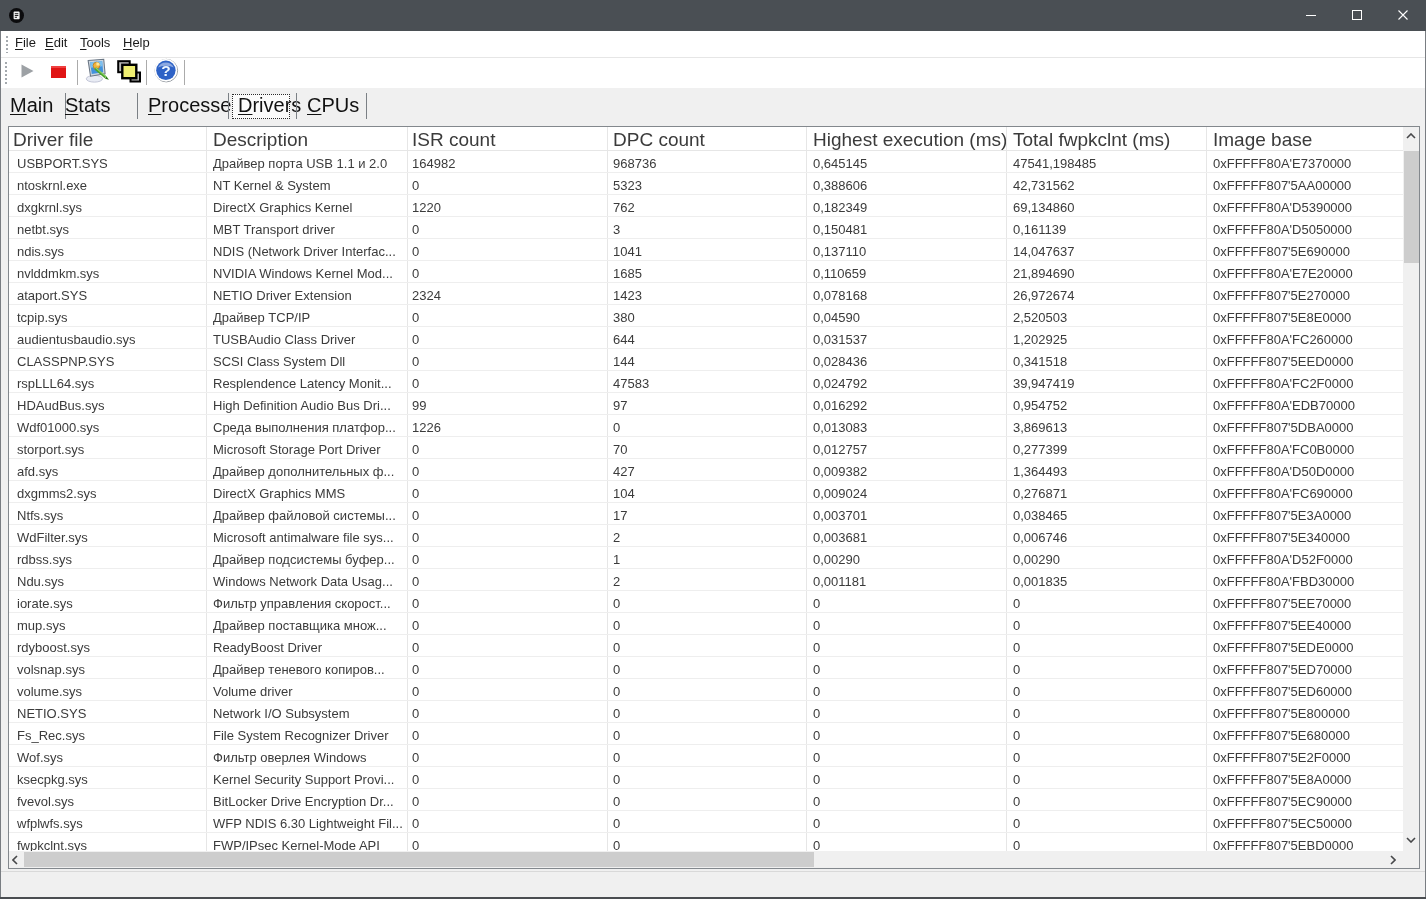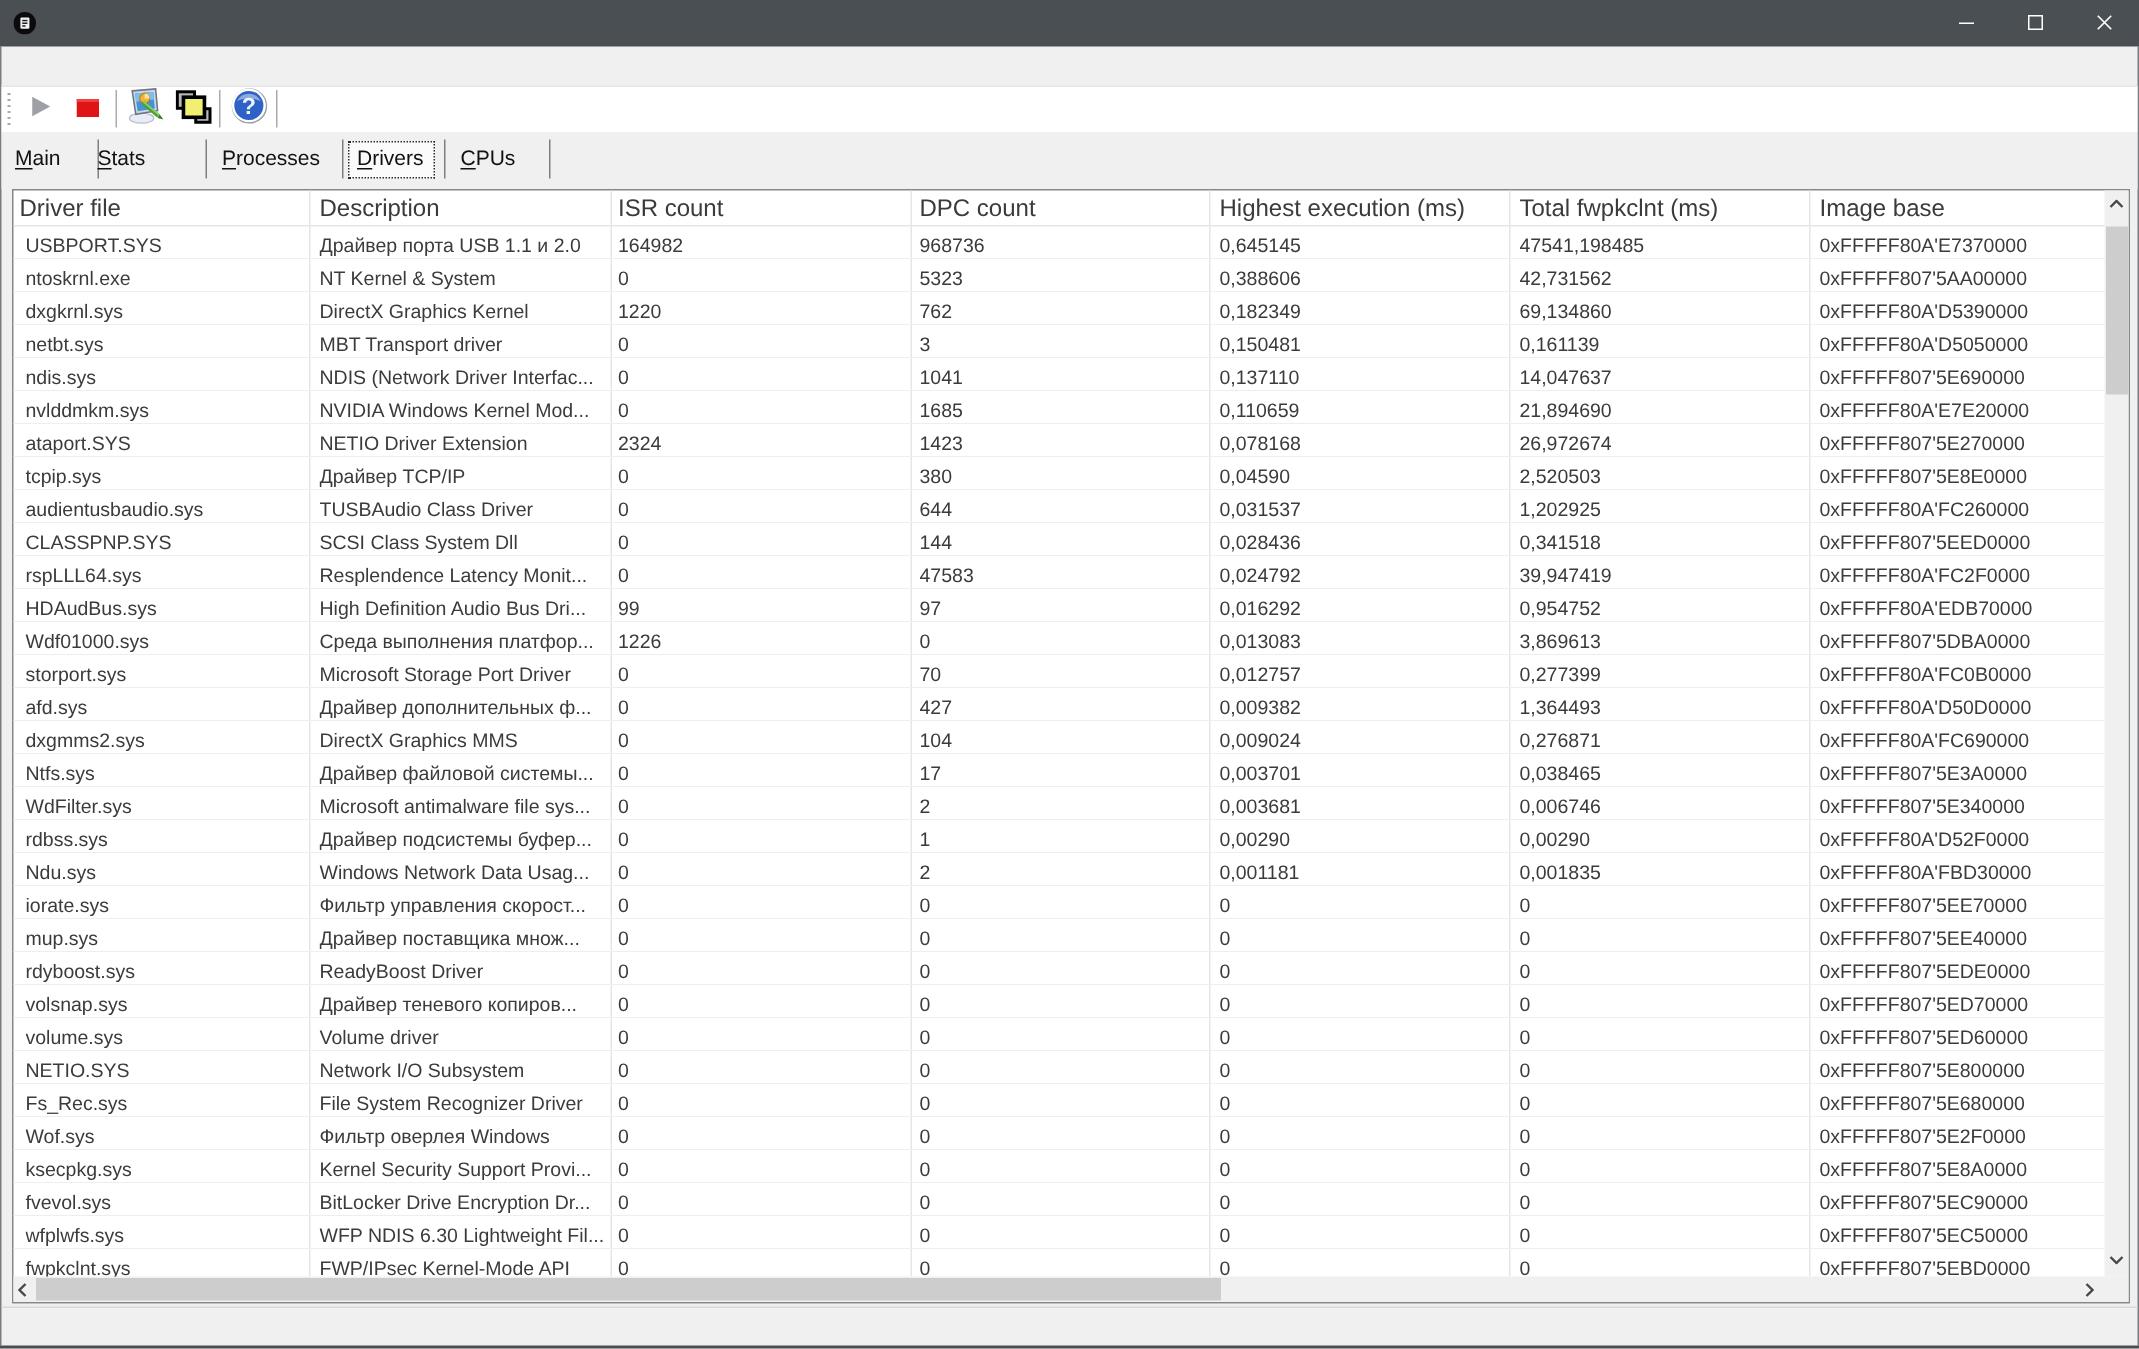--- a/index.html
+++ b/index.html
@@ -18,29 +18,29 @@
 .cap{position:absolute;top:0;width:46px;height:31px}
 
 #menu{position:absolute;left:1px;top:31px;width:1424px;height:26px;background:#fff;font-size:13px;color:#1b1b1b}
 #menu span{position:absolute;top:0;line-height:24px}
 .grip{position:absolute;width:2px;background-image:repeating-linear-gradient(to bottom,#a4a9ae 0,#a4a9ae 1.6px,transparent 1.6px,transparent 4px)}
 #mline{position:absolute;left:1px;top:57px;width:1424px;height:1px;background:#e6e6e6}
 
 #tools{position:absolute;left:1px;top:58px;width:1424px;height:30px;background:#fff}
 .tsep{position:absolute;top:2px;width:1px;height:25px;background:#ababab}
 
-#tabs{position:absolute;left:1px;top:88px;width:1424px;height:38px;background:#f0f0f0;font-size:14px;color:#111}
+#tabs{position:absolute;left:1px;top:88px;width:1424px;height:38px;background:#f0f0f0;font-size:20px;color:#111}
 #tabs .tab{position:absolute;top:4px;height:27px;line-height:27px}
 #tabs .tl{position:absolute;top:5px;width:1px;height:26px;background:#7b8085}
 #focusbox{position:absolute;left:231px;top:6px;width:58px;height:25px;border:1px dotted #2a2a2a;background:#fbfbfb}
 u{text-decoration:underline;text-underline-offset:2px}
 #tabs u{text-decoration-thickness:1.2px}
 
 #tbl{position:absolute;left:8px;top:126px;width:1412px;height:743px;border:1px solid #83888d;background:#fff}
-#tbl .hcell{position:absolute;top:0;height:26px;line-height:26px;font-size:16px;color:#3b3b3b;white-space:nowrap}
+#tbl .hcell{position:absolute;top:0;height:26px;line-height:26px;font-size:19px;color:#3b3b3b;white-space:nowrap}
 #hline{position:absolute;left:0;top:23px;width:1394px;height:1px;background:#e6e6e6}
 .vline{position:absolute;top:0;width:1px;height:724px;background:#e6e6e6}
 #rows{position:absolute;left:0;top:24px;width:1394px;height:700px;
  background-image:repeating-linear-gradient(to bottom,transparent 0,transparent 21px,#eeeeee 21px,#eeeeee 22px)}
 .col{position:absolute;top:26px;height:700px;overflow:hidden;font-size:13px;color:#3b3b3b;white-space:nowrap}
 .col div{height:22px;line-height:22px}
 
 #vsb{position:absolute;left:1394px;top:0;width:16px;height:724px;background:#f0f0f0}
 #vthumb{position:absolute;left:1px;top:24px;width:15px;height:112px;background:#cdcdcd}
 #hsb{position:absolute;left:0;top:724px;width:1410px;height:17px;background:#f0f0f0}
@@ -68,20 +68,27 @@
           <rect x="18" y="15" width="10" height="1" fill="#fff"></rect>
         </svg></div>
   <div class="cap" style="left:1334px"><svg width="46" height="31">
           <rect x="18.5" y="10.5" width="9" height="9" fill="none" stroke="#fff" stroke-width="1"></rect>
         </svg></div>
   <div class="cap" style="left:1380px"><svg width="46" height="31">
           <path d="M18.5 10.5 L27.5 19.5 M27.5 10.5 L18.5 19.5" stroke="#fff" stroke-width="1.1"></path>
         </svg></div>
  </div>
 
+ <div id="menu">
+  <div class="grip" style="left:5px;top:5px;height:17px"></div>
+  <span style="left:14px"><u>F</u>ile</span>
+  <span style="left:44px"><u>E</u>dit</span>
+  <span style="left:79px"><u>T</u>ools</span>
+  <span style="left:122px"><u>H</u>elp</span>
+ </div>
  <div id="mline"></div>
 
  <div id="tools">
   <div class="grip" style="left:4px;top:4px;height:22px"></div>
   <svg class="abs" style="left:20px;top:6px" width="14" height="14">
         <path d="M0.5 0.5 L12.5 7 L0.5 13.5 Z" fill="#9da1a5"></path>
       </svg>
   <svg class="abs" style="left:50px;top:8px" width="15" height="12">
         <rect x="0" y="0" width="15" height="12" fill="#e01414"></rect>
         <rect x="0" y="0" width="15" height="2" fill="#f04040"></rect>

